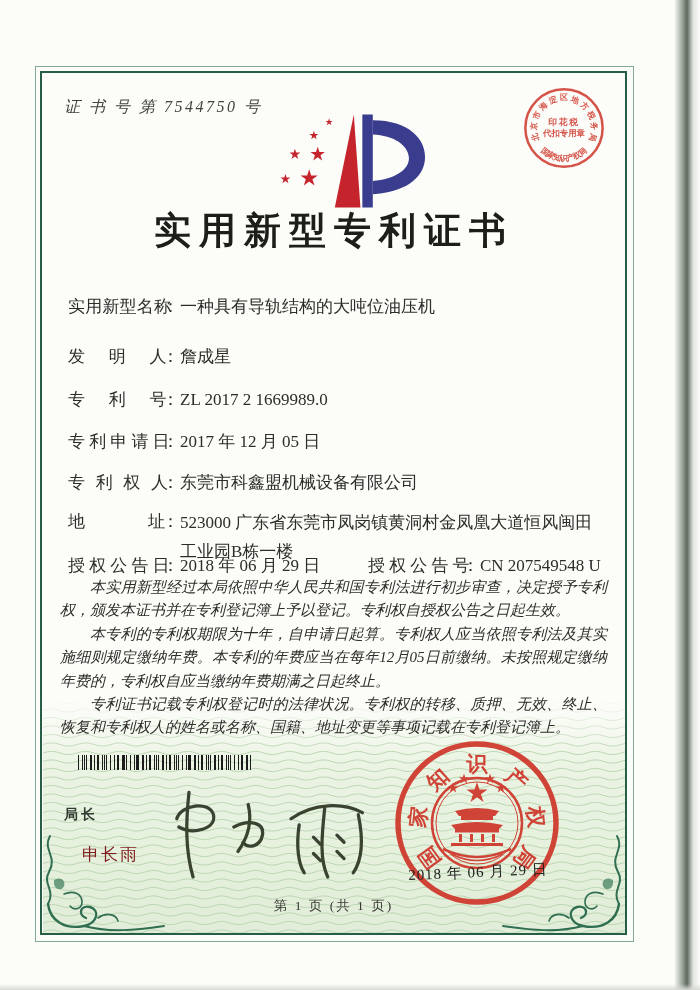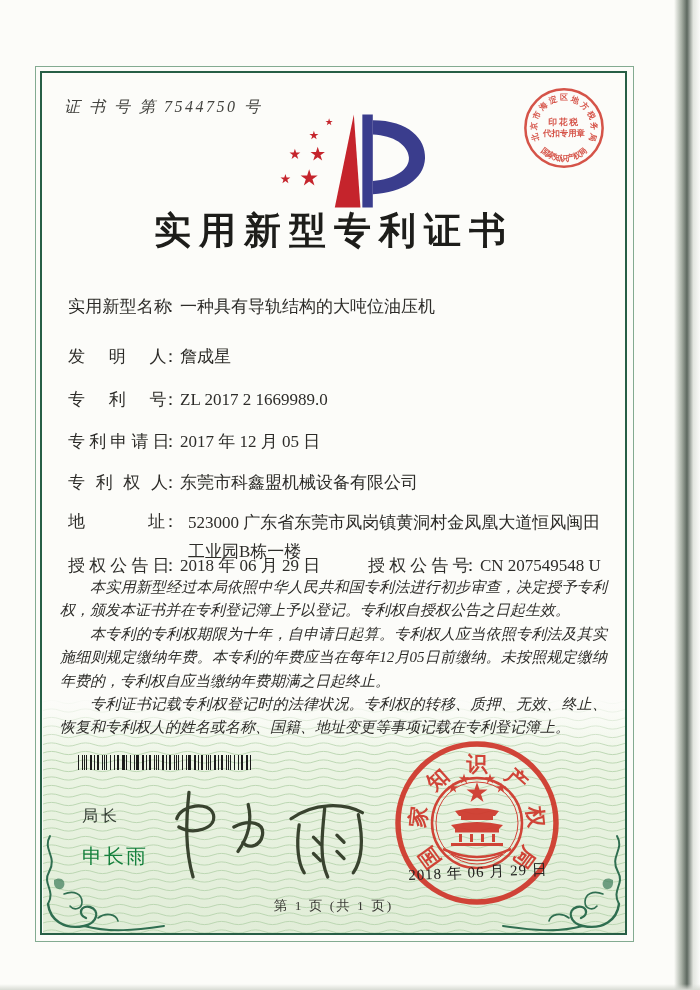--- a/index.html
+++ b/index.html
@@ -28,34 +28,34 @@
   .cert-no{position:absolute;left:64px;top:97px;font-size:16px;letter-spacing:2.5px;color:#43433f;z-index:4;font-style:italic;}
   .logo{position:absolute;left:274px;top:110px;z-index:4;}
   .title{position:absolute;left:0;top:206px;width:668px;text-align:center;font-size:37px;font-weight:700;
     letter-spacing:8px;color:#1d1d1a;z-index:4;font-family:Liberation Serif, serif;}
 
   .field-row{position:absolute;left:68px;display:flex;font-size:17px;color:#2d2c29;z-index:4;line-height:1.55;}
   .f-label{display:inline-block;width:94px;white-space:nowrap;overflow:visible;flex:none;}
   .f-colon{width:18px;flex:none;}
   .f-value{max-width:430px;}
   .row-1{top:294px}.row-2{top:344px}.row-3{top:387px}.row-4{top:429px}.row-5{top:470px}
-  .row-6{top:509px}.row-6 .f-value{width:428px;line-height:1.7;margin-left:8px;}
+  .row-6{top:509px}.row-6 .f-value{width:428px;line-height:1.7;}
   .row-7a{top:553px}.row-7b{top:553px;left:368px;}
 
   .paragraphs{position:absolute;left:60px;top:576px;width:547px;font-size:15px;line-height:23.4px;
     color:#2d2c29;text-align:justify;z-index:4;}
   .paragraphs p{margin:0;text-indent:2em;font-style:italic;}
 
   .barcode{position:absolute;left:78px;top:755px;width:176px;height:15px;z-index:4;
     background:
       repeating-linear-gradient(90deg,#1c1c1c 0 1.5px,rgba(0,0,0,0) 1.5px 4px),
       repeating-linear-gradient(90deg,#1c1c1c 0 1px,rgba(0,0,0,0) 1px 6.5px);}
 
-  .sig-role{position:absolute;left:82px;top:806px;font-size:16px;letter-spacing:3px;color:#313b31;z-index:4;}
-  .sig-name{position:absolute;left:82px;top:843px;font-size:20px;letter-spacing:2px;color:#15803d;z-index:4;}
+  .sig-role{position:absolute;left:64px;top:806px;font-size:14px;letter-spacing:3px;color:#313b31;z-index:4;font-weight:bold;}
+  .sig-name{position:absolute;left:82px;top:843px;font-size:17px;letter-spacing:2px;color:#7f1d1d;z-index:4;}
   .signature{position:absolute;left:158px;top:778px;z-index:5;}
 
   .seal-main{position:absolute;left:389px;top:735px;z-index:5;opacity:.93;}
   .seal-date{position:absolute;left:398px;top:863px;width:160px;text-align:center;font-size:15px;
     letter-spacing:1px;color:#222220;transform:rotate(-2.5deg);z-index:6;}
   .seal-tax{position:absolute;left:522px;top:86px;z-index:5;opacity:.85;}
 
   .footer{position:absolute;left:40px;top:897px;width:587px;text-align:center;font-size:13.5px;
     letter-spacing:2px;color:#3b3b36;z-index:4;}
 </style>

